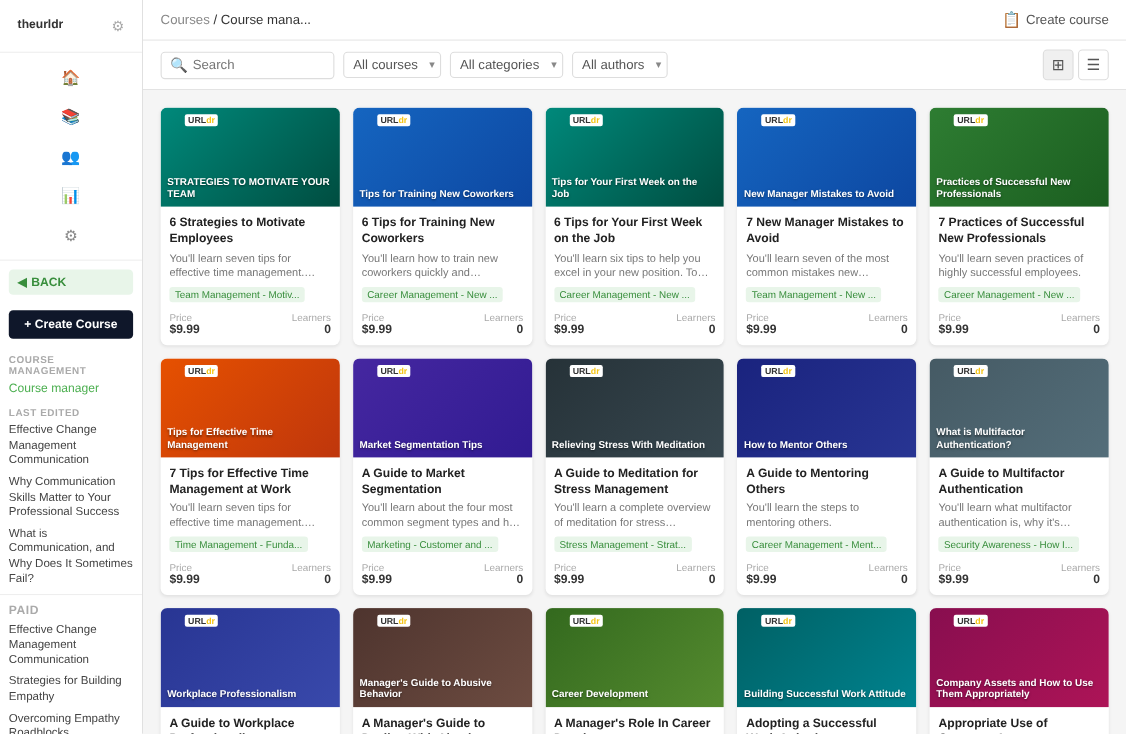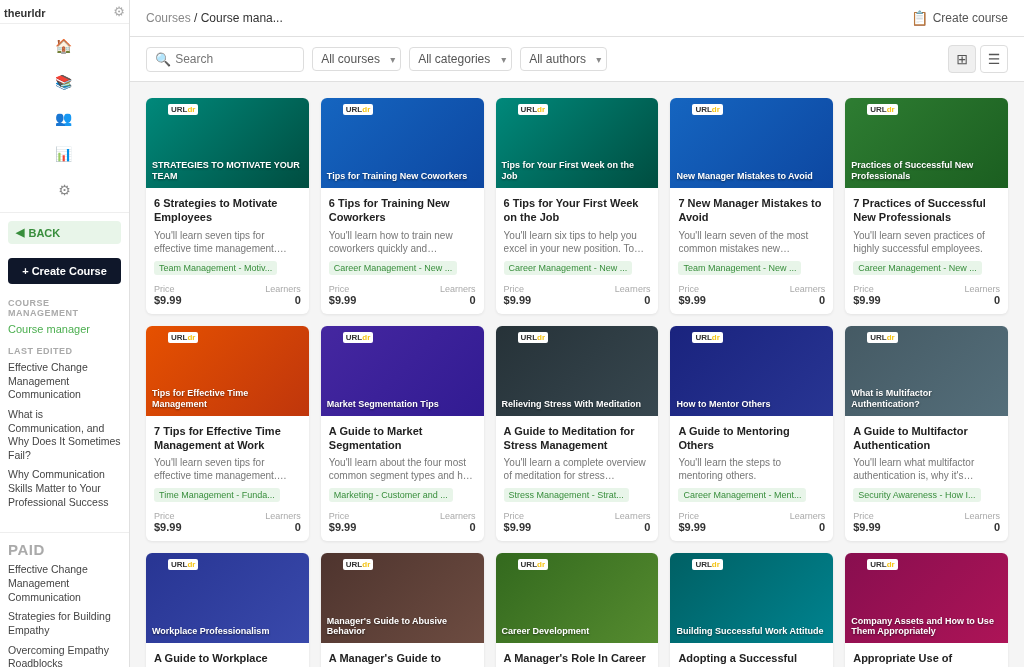--- a/index.html
+++ b/index.html
@@ -1,31 +1,31 @@
 <!DOCTYPE html>
 <html><head>
   <meta charset="utf-8">
   <style>
     * { box-sizing: border-box; margin: 0; padding: 0; }
     body { font-family: -apple-system, BlinkMacSystemFont, 'Segoe UI', sans-serif; background: #f5f5f5; display: flex; height: 667px; overflow: hidden; font-size: 12px; }
 
     
     .sidebar { width: 130px; background: #fff; border-right: 1px solid #e0e0e0; display: flex; flex-direction: column; height: 667px; overflow-y: auto; flex-shrink: 0; }
-    .sidebar-top { padding: 4px; border-bottom: 1px solid #eee; display: flex; align-items: flex-end; justify-content: space-between; }
+    .sidebar-top { padding: 16px; border-bottom: 1px solid #eee; display: flex; align-items: flex-start; justify-content: space-between; }
     .sidebar-brand { font-size: 11px; font-weight: 700; color: #333; }
     .sidebar-icons { display: flex; flex-direction: column; align-items: center; gap: 12px; padding: 10px 0; border-bottom: 1px solid #eee; }
     .sidebar-icon { width: 24px; height: 24px; display: flex; align-items: center; justify-content: center; color: #888; font-size: 14px; cursor: pointer; border-radius: 4px; }
     .sidebar-icon.active { color: #4CAF50; }
     .back-btn { margin: 8px; background: #e8f5e9; color: #388e3c; border: none; border-radius: 4px; padding: 5px 8px; font-size: 11px; font-weight: 600; cursor: pointer; display: flex; align-items: center; gap: 4px; }
     .create-course-btn { margin: 6px 8px; background: #0f172a; color: #fff; border: none; border-radius: 4px; padding: 7px 10px; font-size: 11px; font-weight: 600; cursor: pointer; display: flex; align-items: center; gap: 4px; width: calc(100% - 16px); justify-content: center; }
     .sidebar-section-title { font-size: 9px; font-weight: 700; color: #aaa; text-transform: uppercase; padding: 8px 8px 2px; letter-spacing: 0.5px; }
     .sidebar-link { padding: 3px 8px; font-size: 11px; color: #4CAF50; cursor: pointer; font-weight: 500; }
     .sidebar-subsection { font-size: 9px; font-weight: 700; color: #aaa; text-transform: uppercase; padding: 8px 8px 2px; letter-spacing: 0.5px; }
     .sidebar-list-item { padding: 3px 8px; font-size: 10.5px; color: #444; cursor: pointer; line-height: 1.3; }
-    .paid-title { font-size: 15px; font-weight: 700; color: #aaa; text-transform: uppercase; padding: 8px 8px 2px; letter-spacing: 0.5px; border-top: 1px solid #eee; margin-top: 20px; }
+    .paid-title { font-size: 11px; font-weight: 700; color: #aaa; text-transform: uppercase; padding: 8px 8px 2px; letter-spacing: 0.5px; border-top: 1px solid #eee; margin-top: 4px; }
 
     
     .main { flex: 1; display: flex; flex-direction: column; overflow: hidden; }
 
     
     .header { background: #fff; border-bottom: 1px solid #e0e0e0; padding: 10px 16px; display: flex; align-items: center; gap: 20px; }
     .breadcrumb { font-size: 12px; color: #888; }
     .breadcrumb a { color: #888; text-decoration: none; }
     .breadcrumb span { color: #333; font-weight: 500; }
     .create-course-link { margin-left: auto; display: flex; align-items: center; gap: 4px; font-size: 12px; color: #555; cursor: pointer; }
@@ -81,22 +81,22 @@
     <span>◀</span>
     <span>BACK</span>
   </button>
   <button class="create-course-btn">
     <span>+ Create Course</span>
   </button>
   <div class="sidebar-section-title">COURSE MANAGEMENT</div>
   <div class="sidebar-link">Course manager</div>
   <div class="sidebar-subsection">LAST EDITED</div>
   <div class="sidebar-list-item">Effective Change Management Communication</div>
+  <div class="sidebar-list-item">Why Communication Skills Matter to Your Professional Success</div>
   <div class="sidebar-list-item">What is Communication, and Why Does It Sometimes Fail?</div>
-  <div class="sidebar-list-item">Why Communication Skills Matter to Your Professional Success</div>
   <div class="paid-title">PAID</div>
   <div class="sidebar-list-item">Effective Change Management Communication</div>
   <div class="sidebar-list-item">Strategies for Building Empathy</div>
   <div class="sidebar-list-item">Overcoming Empathy Roadblocks</div>
   <div class="sidebar-list-item">Communicating With Empathy</div>
 
 </div>
 
 <div class="main">
 

